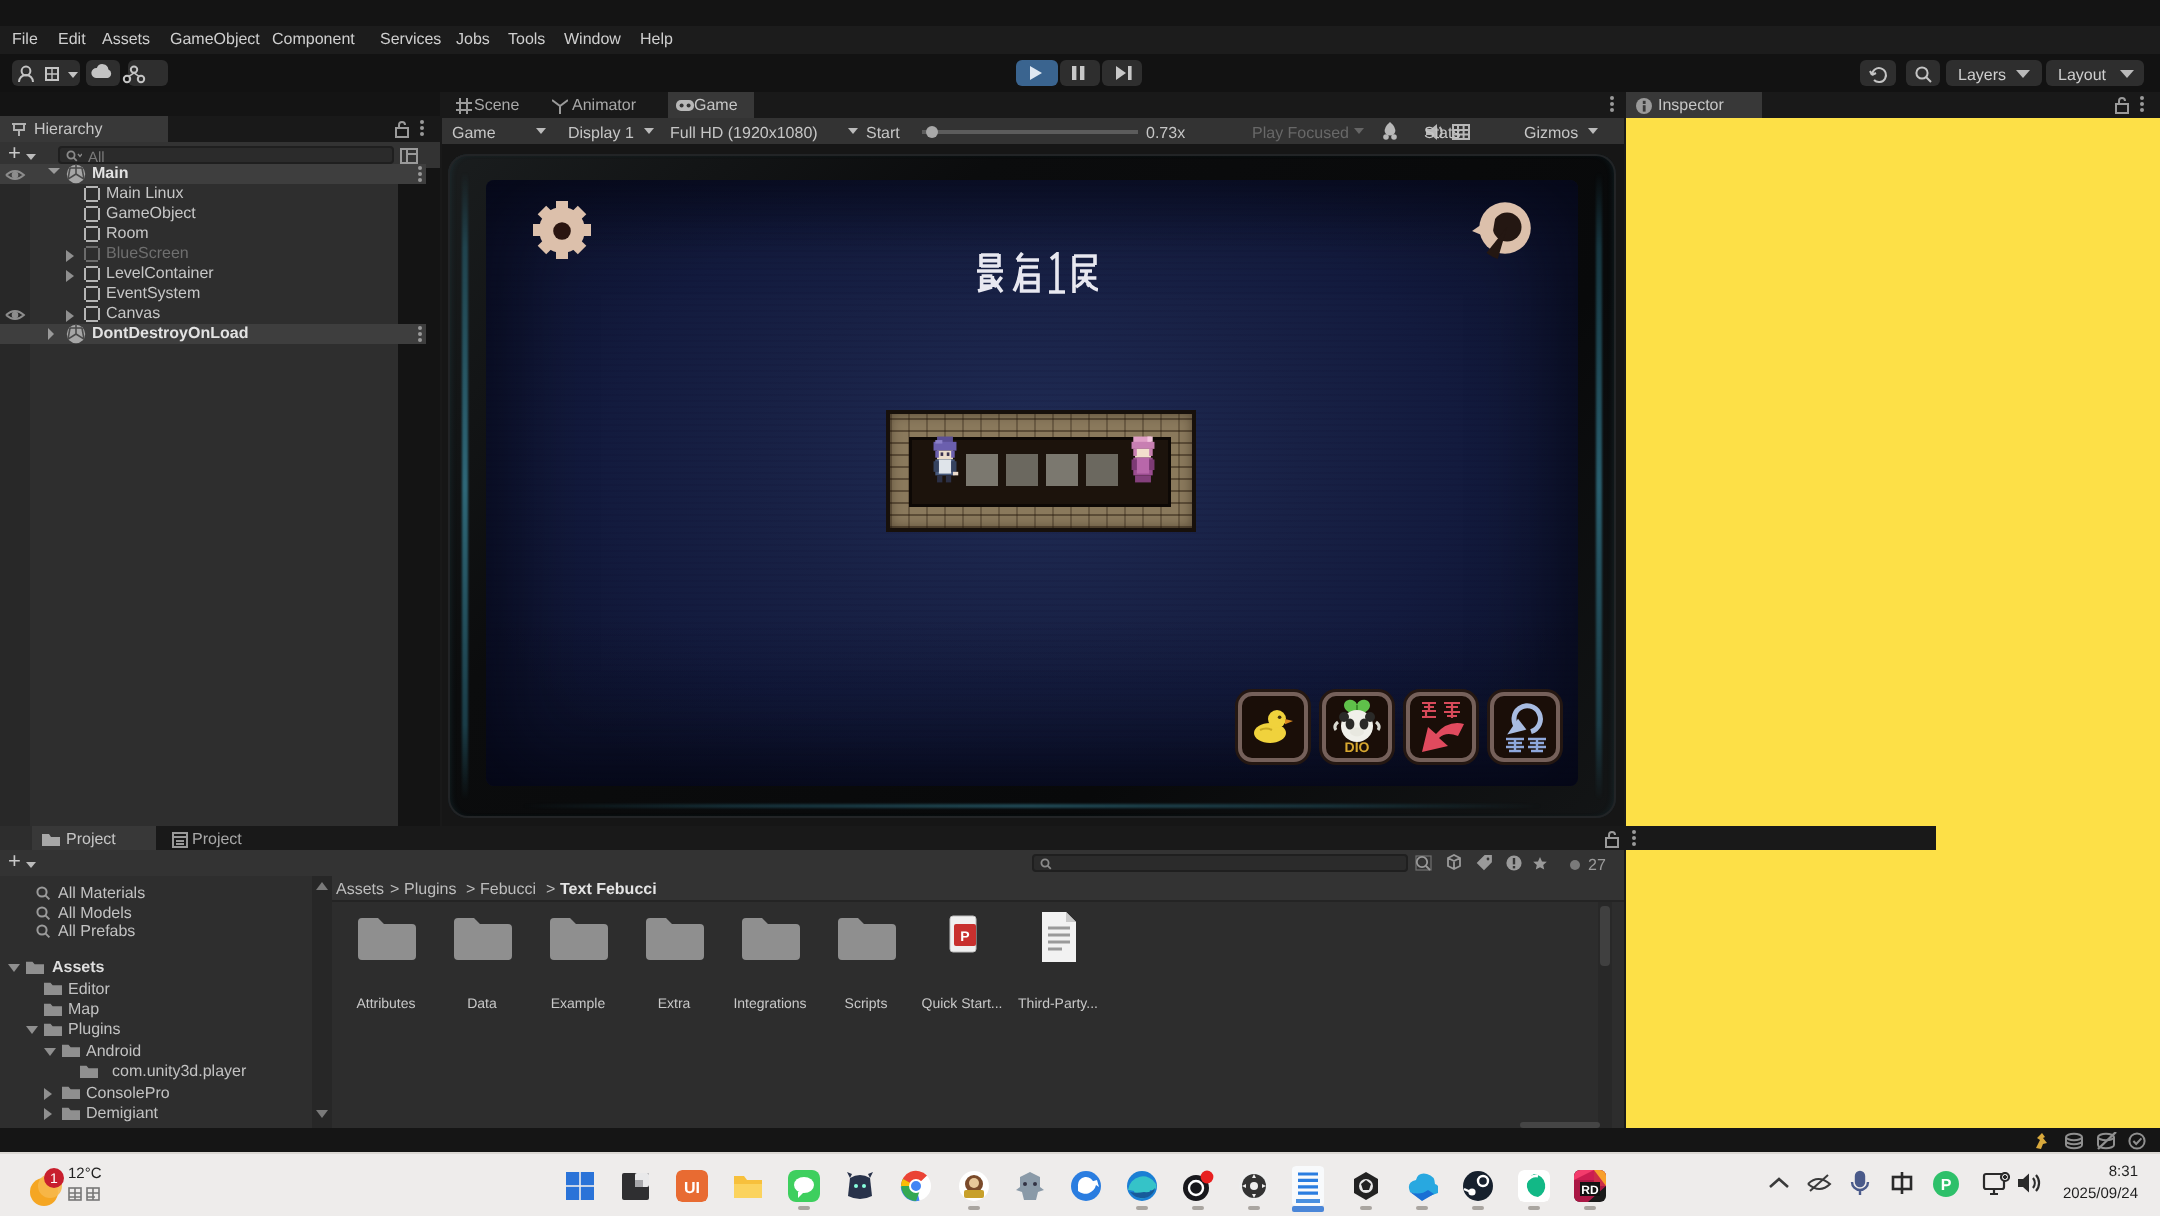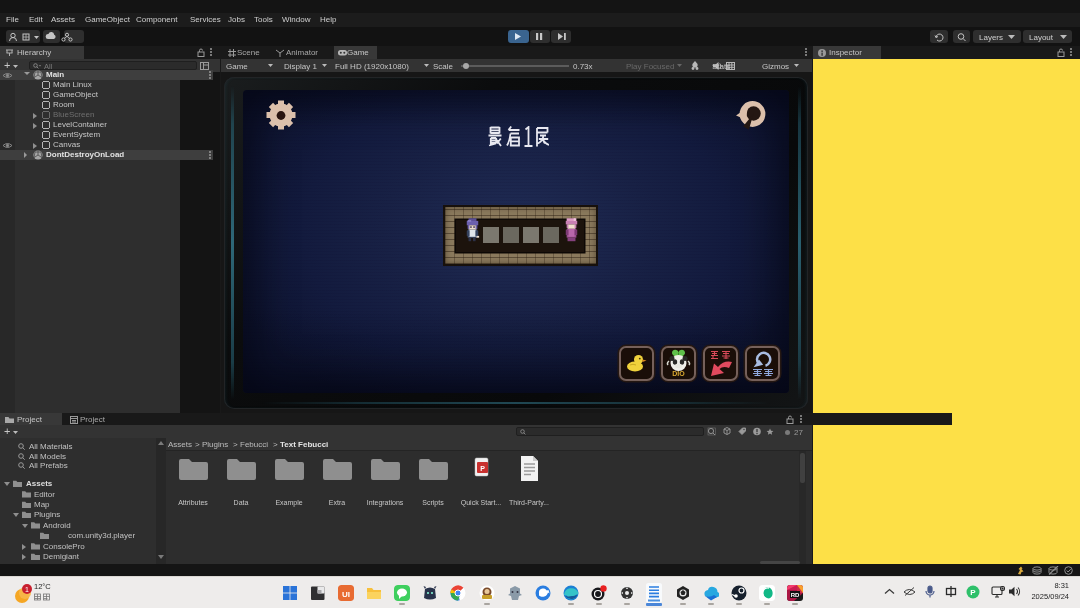--- a/index.html
+++ b/index.html
@@ -14,21 +14,21 @@
 #toolbar{left:0;top:27px;width:1080px;height:19px;background:#121212}
 .tbtn{position:absolute;top:3px;height:13px;background:#2e2e2e;border-radius:3px}
 
 .tabbar{background:#191919}
 .tab-active{position:absolute;top:0;height:13px;background:#383838;color:#c6c6c6;font-size:8px}
 .tab-idle{position:absolute;top:0;height:13px;color:#a8a8a8;font-size:8px}
 .ptoolbar{background:#333333}
 .searchfield{position:absolute;background:#2b2b2b;border:1px solid #1f1f1f;border-radius:2px;height:9px}
 .dot3{width:2px;height:2px;border-radius:50%;background:#9a9a9a;margin-bottom:1px}
 
-#hier{left:0;top:46px;width:180px;height:367px;background:#2e2e2e}
+#hier{left:0;top:58px;width:199px;height:367px;background:#2e2e2e}
 #hier .gutter{position:absolute;left:0;top:26px;width:15px;height:341px;background:#282828}
 .hrow{position:absolute;left:15px;width:197px;height:10px;font-size:8px;color:#c6c6c6;white-space:nowrap}
 .hcube{position:absolute;top:0.5px;width:8px;height:8px;background:
  linear-gradient(#b5b5b5,#b5b5b5) 50% 0/6px 1px no-repeat,
  linear-gradient(#b5b5b5,#b5b5b5) 50% 100%/6px 1px no-repeat,
  linear-gradient(#b5b5b5,#b5b5b5) 0 50%/1px 6px no-repeat,
  linear-gradient(#b5b5b5,#b5b5b5) 100% 50%/1px 6px no-repeat}
 .hcube.dim{opacity:.45}
 .harr{position:absolute;left:33px;top:2.5px;width:0;height:0;border-left:4px solid #8f8f8f;border-top:3px solid transparent;border-bottom:3px solid transparent}
 .scenerow{background:#3e3e3e;left:0px;width:213px}
@@ -247,21 +247,21 @@
           <path d="M0,0 l2.5,3 2.5,-3" fill="#bbb"></path>
         </svg>
   <div class="abs" style="left:63px;top:3px">Display 1</div>
   <svg class="abs" style="left:101px;top:5px" width="6" height="4">
           <path d="M0,0 l2.5,3 2.5,-3" fill="#bbb"></path>
         </svg>
   <div class="abs" style="left:114px;top:3px">Full HD (1920x1080)</div>
   <svg class="abs" style="left:203px;top:5px" width="6" height="4">
           <path d="M0,0 l2.5,3 2.5,-3" fill="#bbb"></path>
         </svg>
-  <div class="abs" style="left:212px;top:3px">Scale</div>
+  <div class="abs" style="left:212px;top:3px">Start</div>
   <div class="abs" style="left:240px;top:6px;width:108px;height:1.5px;background:#5c5c5c"></div>
   <div class="abs" style="left:242px;top:3.5px;width:6px;height:6px;border-radius:50%;background:#a8a8a8"></div>
   <div class="abs" style="left:352px;top:3px">0.73x</div>
   <div class="abs" style="left:405px;top:3px;color:#686868">Play Focused</div>
   <svg class="abs" style="left:456px;top:5px" width="6" height="4">
           <path d="M0,0 l2.5,3 2.5,-3" fill="#666"></path>
         </svg>
   <svg class="abs" style="left:469px;top:2px" width="10" height="9" fill="#b8b8b8">
           <path d="M5,0 q3,2.5 2.6,5 a2.8 2.8 0 0 1 -5.2,0 Q2,2.5 5,0 z"></path>
           <circle cx="3" cy="7.5" r="1.4"></circle>
@@ -419,21 +419,21 @@
         </svg>
   <div class="abs" style="left:257px;top:2px">
           <div class="dot3"></div>
           <div class="dot3"></div>
           <div class="dot3"></div>
         </div>
  </div>
 </div>
 
 <div class="abs" id="proj">
- <div class="abs tabbar" style="left:0;top:0;width:952px;height:12px">
+ <div class="abs tabbar" style="left:16px;top:0;width:952px;height:12px">
   <div class="tab-active" style="left:0;width:62px;height:12px;padding:1.5px 0 0 17px">Project</div>
   <svg class="abs" style="left:5px;top:2.5px" width="9" height="7">
           <path d="M0,1 h3.5 l1,1.5 h4.5 v4.5 h-9 z" fill="#a8a8a8"></path>
         </svg>
   <div class="tab-idle" style="left:80px;height:12px;padding-top:1.5px">Project</div>
   <svg class="abs" style="left:70px;top:2.5px" width="8" height="8" fill="none" stroke="#9a9a9a" stroke-width="1">
           <rect x=".5" y=".5" width="7" height="7"></rect>
           <path d="M.5,2.5 h7 M2,4.5 h4 M2,6 h4"></path>
         </svg>
   <svg class="abs" style="left:786px;top:1.5px" width="8" height="9" fill="none" stroke="#9a9a9a" stroke-width="1">
@@ -521,21 +521,21 @@
           <span class="pfold" style="left:22px"></span>
           <span class="abs" style="left:34px">Plugins</span>
         </div>
   <div class="prow" style="top:82.5px">
           <span class="pdown" style="left:22px"></span>
           <span class="pfold" style="left:31px"></span>
           <span class="abs" style="left:43px">Android</span>
         </div>
   <div class="prow" style="top:93px">
           <span class="pfold" style="left:40px"></span>
-          <span class="abs" style="left:68px">com.unity3d.player</span>
+          <span class="abs" style="left:56px">com.unity3d.player</span>
         </div>
   <div class="prow" style="top:103.5px">
           <span class="pright" style="left:22px"></span>
           <span class="pfold" style="left:31px"></span>
           <span class="abs" style="left:43px">ConsolePro</span>
         </div>
   <div class="prow" style="top:114px">
           <span class="pright" style="left:22px"></span>
           <span class="pfold" style="left:31px"></span>
           <span class="abs" style="left:43px">Demigiant</span>

